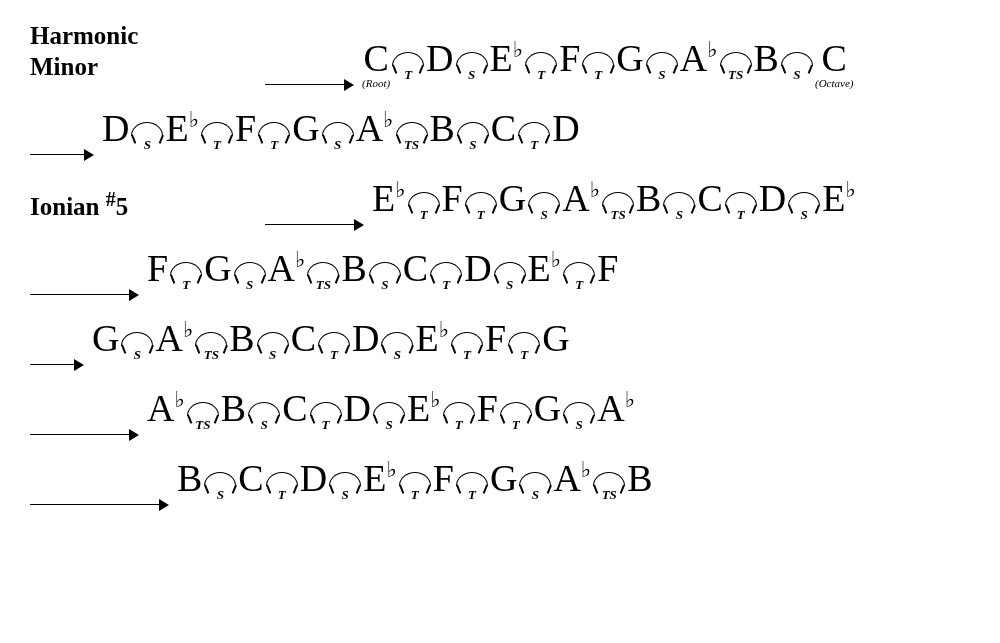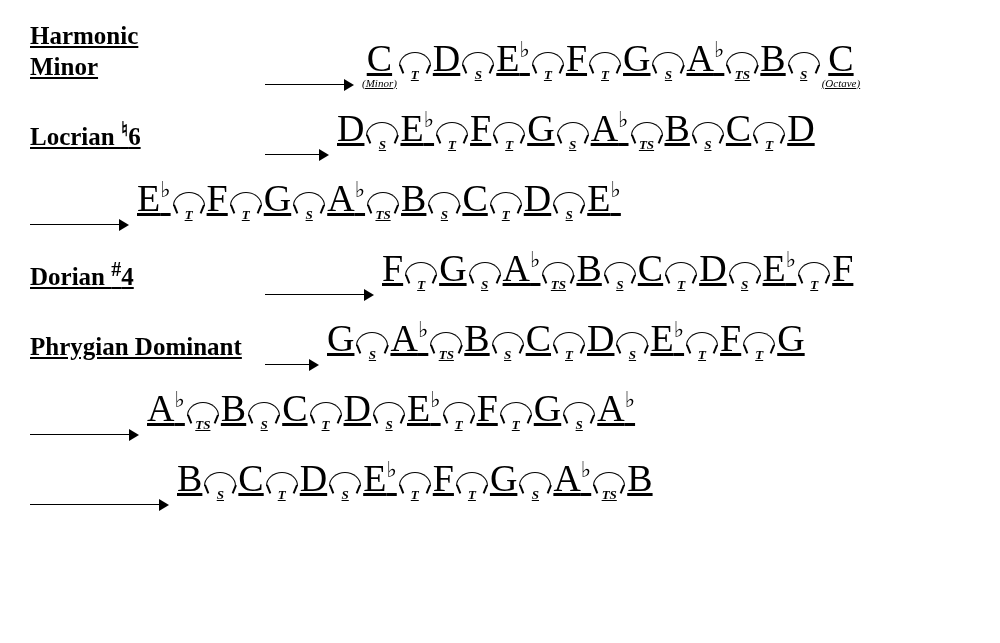--- a/index.html
+++ b/index.html
@@ -9,21 +9,20 @@
       width: 1000px;
       min-height: 643px;
       padding: 20px 30px;
       overflow: hidden;
     }
 
     .scale-row {
       display: flex;
       align-items: center;
       margin-bottom: 14px;
-      text-decoration: underline;
     }
 
     .scale-name {
       font-size: 26px;
       font-weight: bold;
       min-width: 230px;
       line-height: 1.2;
     }
 
     .notes-container {
@@ -135,21 +134,21 @@
 <div id="app">
     <div class="scale-row">
       <div class="scale-name">Harmonic<br>Minor</div>
       <div class="arrow-line">
     <div class="line" style="width:80px;"></div>
     <div class="arrowhead"></div>
   </div>
       <div class="notes-container">
         <div class="note-with-interval">
           <div class="note-name"><span class="note-letter">C</span></div>
-          <div class="note-sub">(Minor)</div>
+          <div class="note-sub">(Root)</div>
         </div>
         <div class="connector">
         <div style="display:flex;flex-direction:column;align-items:center;padding-bottom:8px;">
           <div class="conn-arc-top"></div>
           <div class="conn-label">T</div>
         </div>
       </div>
         <div class="note-with-interval">
           <div class="note-name"><span class="note-letter">D</span></div>
           <div class="note-sub"></div>
@@ -210,21 +209,20 @@
           <div class="conn-label">S</div>
         </div>
       </div>
         <div class="note-with-interval">
           <div class="note-name"><span class="note-letter">C</span></div>
           <div class="note-sub">(Octave)</div>
         </div>
       </div>
     </div>
     <div class="scale-row">
-      <div class="scale-name">Locrian <span style="font-size:20px;vertical-align:super;">♮</span>6</div>
       <div class="arrow-line">
     <div class="line" style="width:55px;"></div>
     <div class="arrowhead"></div>
   </div>
       <div class="notes-container">
         <div class="note-with-interval">
           <div class="note-name"><span class="note-letter">D</span></div>
           <div class="note-sub"></div>
         </div>
         <div class="connector">
@@ -293,20 +291,21 @@
           <div class="conn-label">T</div>
         </div>
       </div>
         <div class="note-with-interval">
           <div class="note-name"><span class="note-letter">D</span></div>
           <div class="note-sub"></div>
         </div>
       </div>
     </div>
     <div class="scale-row">
+      <div class="scale-name">Ionian <span style="font-size:20px;vertical-align:super;font-weight:bold;">#</span>5</div>
       <div class="arrow-line">
     <div class="line" style="width:90px;"></div>
     <div class="arrowhead"></div>
   </div>
       <div class="notes-container">
         <div class="note-with-interval">
           <div class="note-name"><span class="note-letter">E</span><sup style="font-size:22px;vertical-align:super;">♭</sup></div>
           <div class="note-sub"></div>
         </div>
         <div class="connector">
@@ -375,21 +374,20 @@
           <div class="conn-label">S</div>
         </div>
       </div>
         <div class="note-with-interval">
           <div class="note-name"><span class="note-letter">E</span><sup style="font-size:22px;vertical-align:super;">♭</sup></div>
           <div class="note-sub"></div>
         </div>
       </div>
     </div>
     <div class="scale-row">
-      <div class="scale-name">Dorian <span style="font-size:20px;vertical-align:super;font-weight:bold;">#</span>4</div>
       <div class="arrow-line">
     <div class="line" style="width:100px;"></div>
     <div class="arrowhead"></div>
   </div>
       <div class="notes-container">
         <div class="note-with-interval">
           <div class="note-name"><span class="note-letter">F</span></div>
           <div class="note-sub"></div>
         </div>
         <div class="connector">
@@ -458,21 +456,20 @@
           <div class="conn-label">T</div>
         </div>
       </div>
         <div class="note-with-interval">
           <div class="note-name"><span class="note-letter">F</span></div>
           <div class="note-sub"></div>
         </div>
       </div>
     </div>
     <div class="scale-row">
-      <div class="scale-name">Phrygian Dominant</div>
       <div class="arrow-line">
     <div class="line" style="width:45px;"></div>
     <div class="arrowhead"></div>
   </div>
       <div class="notes-container">
         <div class="note-with-interval">
           <div class="note-name"><span class="note-letter">G</span></div>
           <div class="note-sub"></div>
         </div>
         <div class="connector">

